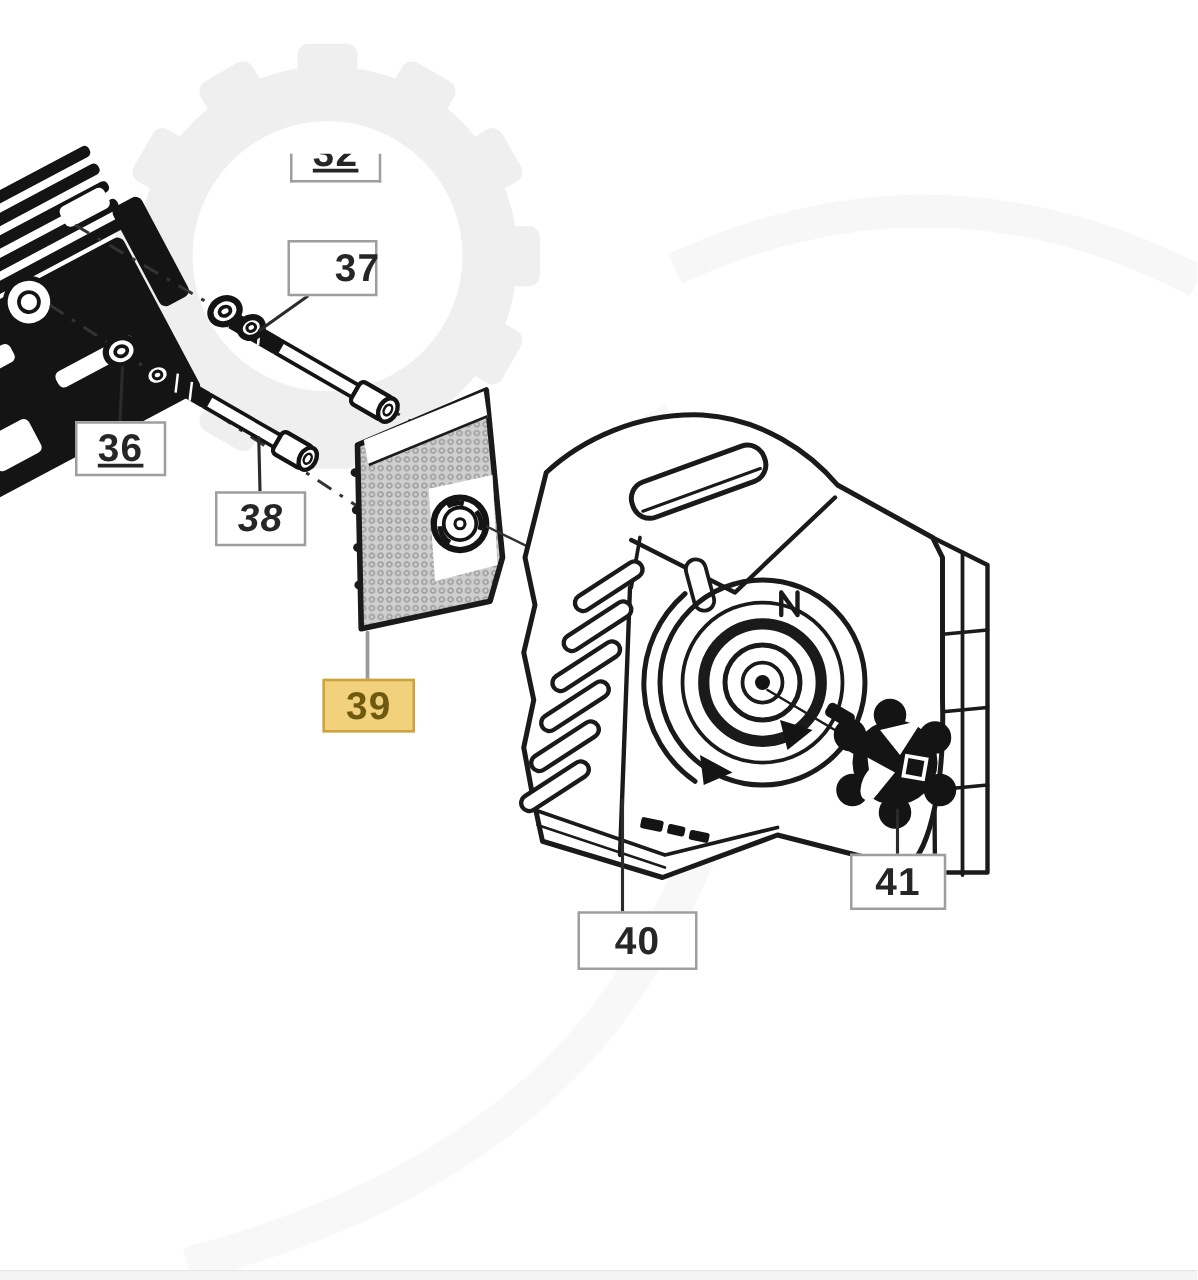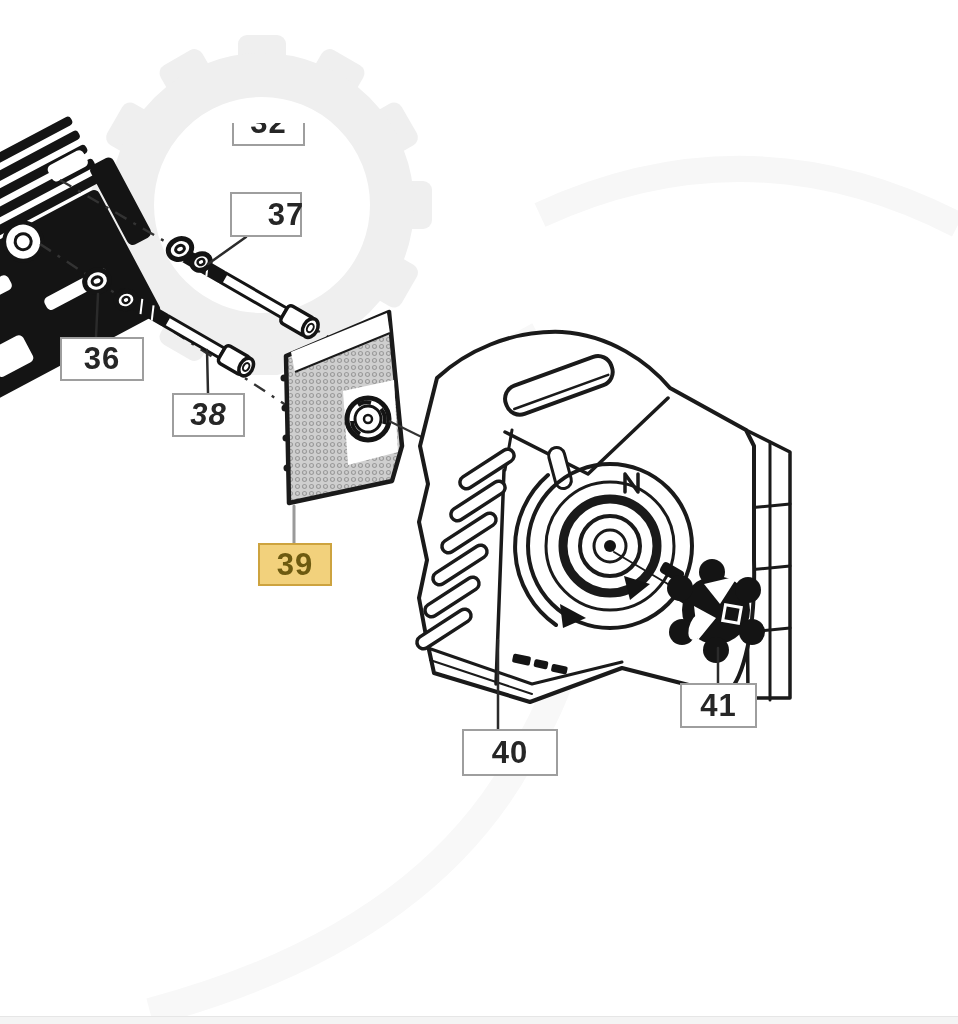--- a/index.html
+++ b/index.html
@@ -15,21 +15,21 @@
     letter-spacing:1px;box-sizing:border-box;cursor:pointer;
     font-family:"Liberation Sans", sans-serif;
   }
   .part-label.highlight{
     background:var(--highlight-bg,#f2d17c);
     border-color:var(--highlight-border,#cda33f);
     color:var(--highlight-text,#6d5a10);
     text-align:center;
   }
   .part-label.partial{
-    border-top:none;overflow:hidden;align-items:flex-start;
+    border-top:none;overflow:hidden;align-items:flex-start;text-decoration:underline;
   }
   .part-label.partial span{display:block;line-height:30px;margin-top:-15px;}
   .bottom-strip{
     position:absolute;left:0;right:0;bottom:0;height:7px;
     background:#f4f4f4;border-top:1px solid #e6e6e6;
   }
 </style>
 </head>
 <body>
 
@@ -249,21 +249,21 @@
   </svg>
 
   <div class="part-label partial" style="left:232px;top:123px;width:73px;height:23px;">
     <span>32</span>
   </div>
 
   <div class="part-label" style="left:230px;top:192px;width:72px;height:45px;padding-left:40px;">
     <span>37</span>
   </div>
 
-  <div class="part-label" style="left:60px;top:337px;width:84px;height:44px;">
+  <div class="part-label" style="left:60px;top:337px;width:73px;height:44px;text-decoration:underline;">
     <span>36</span>
   </div>
 
   <div class="part-label" style="left:172px;top:393px;width:73px;height:44px;font-style:italic;">
     <span>38</span>
   </div>
 
   <div class="part-label highlight" style="left:258px;top:543px;width:74px;height:43px;">
     <span>39</span>
   </div>

